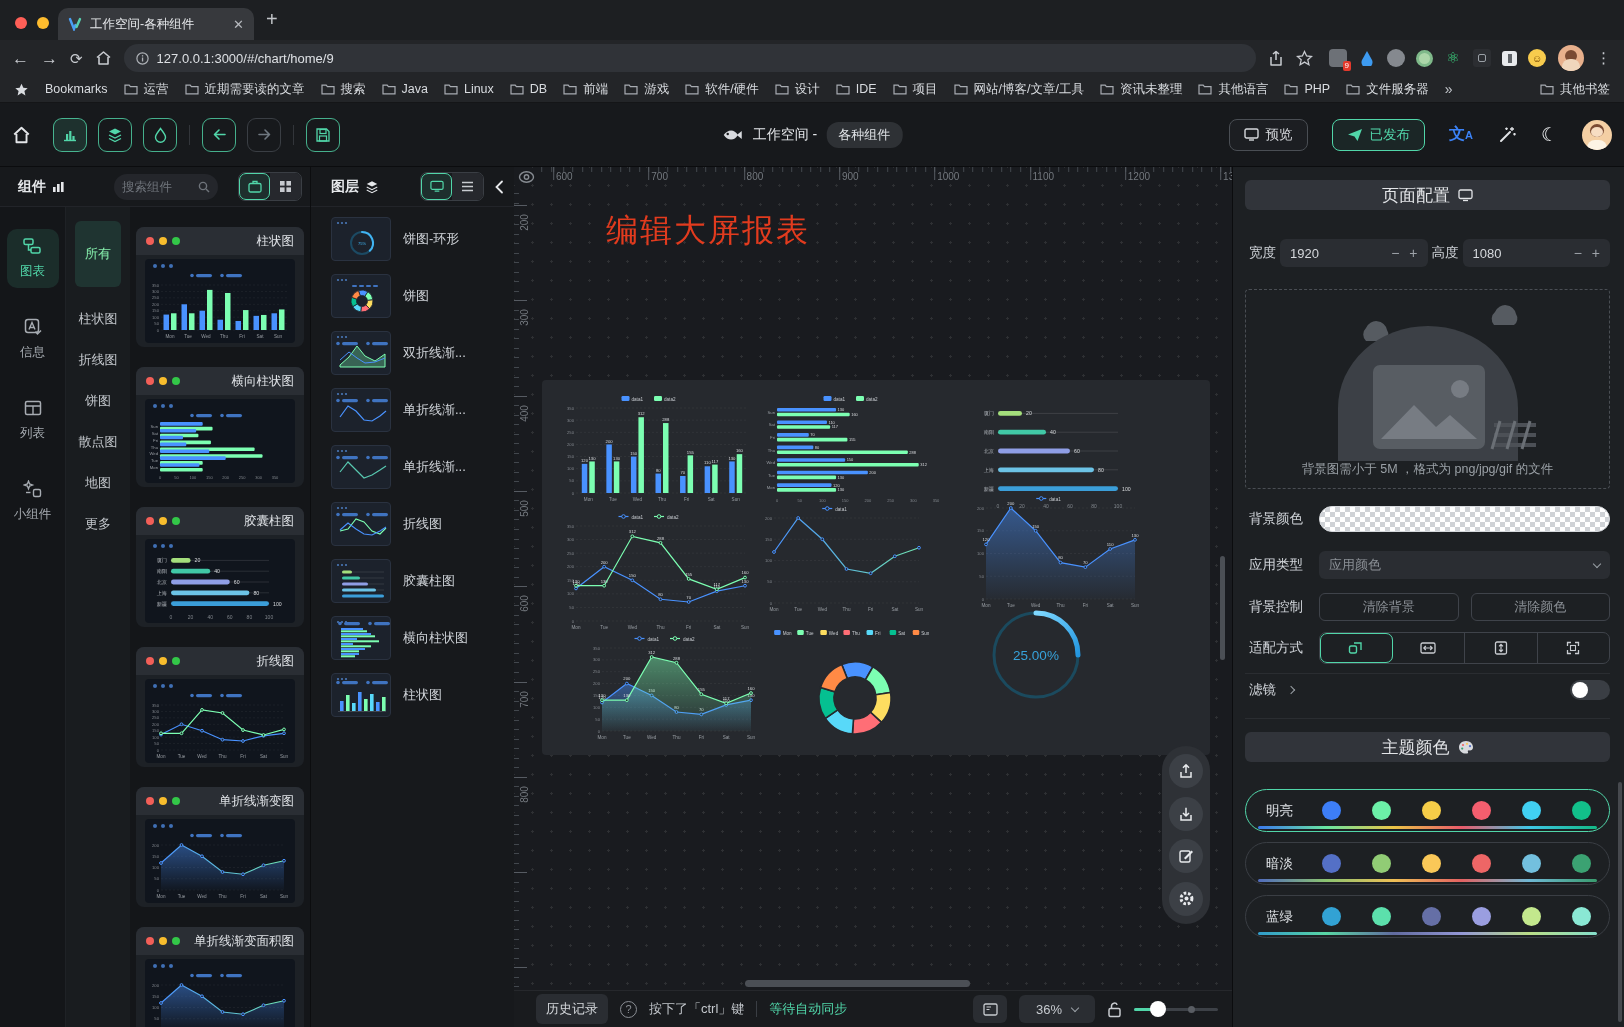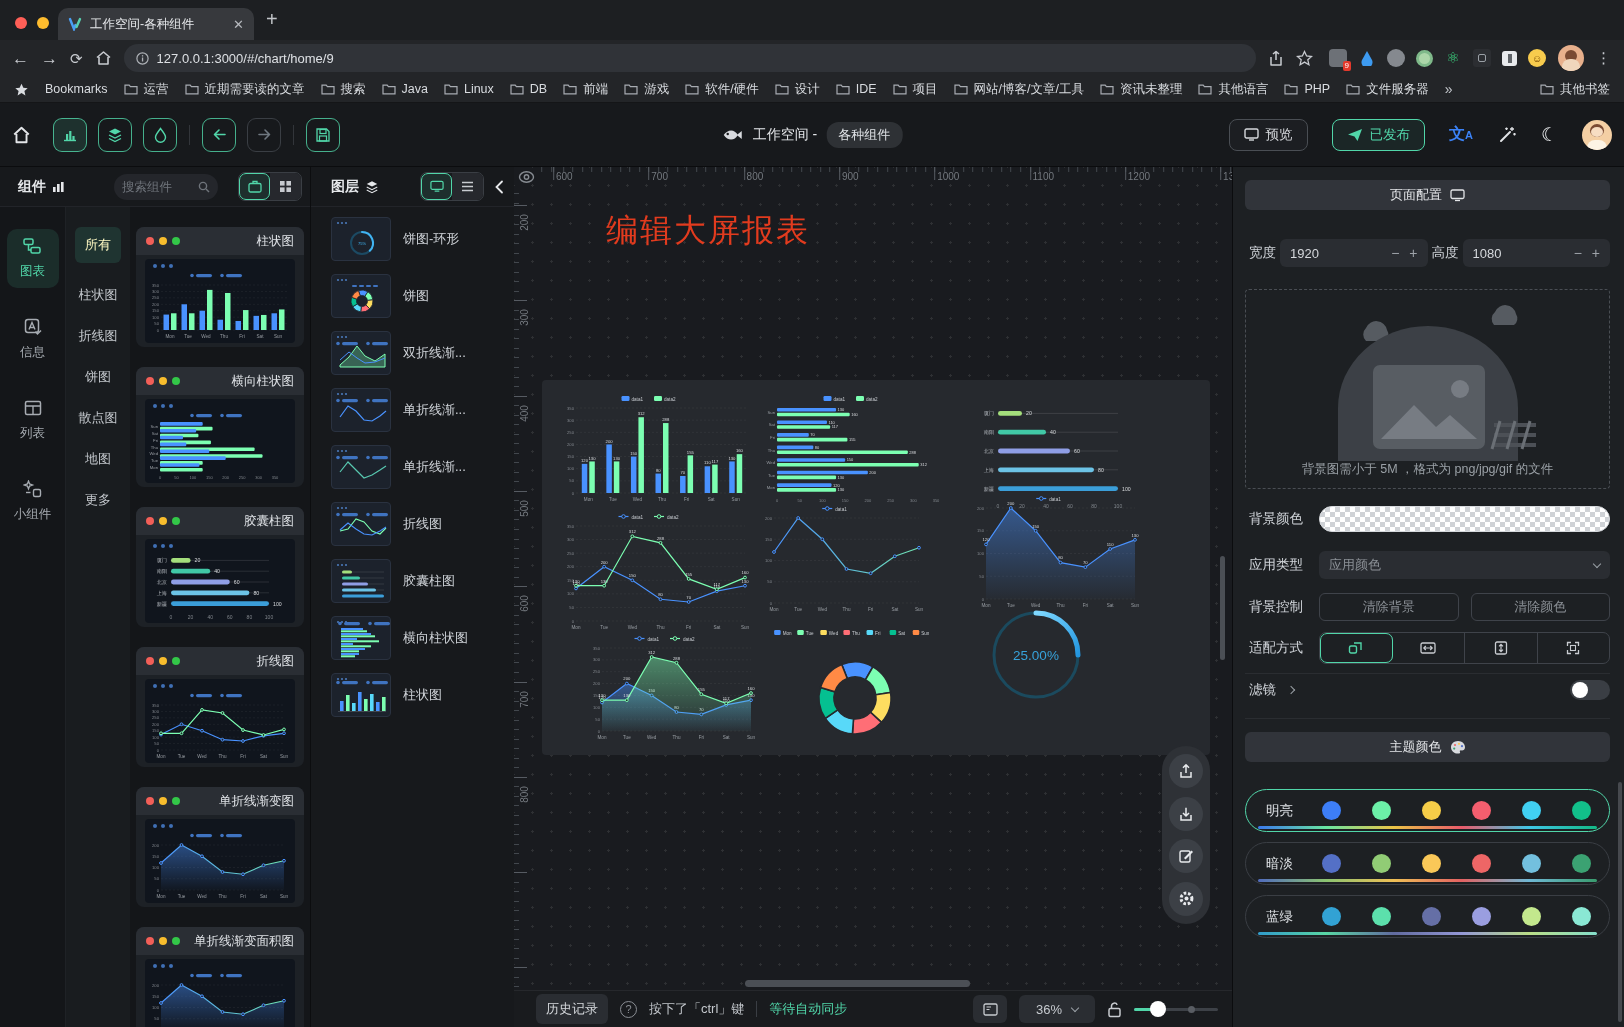--- a/index.html
+++ b/index.html
@@ -42,21 +42,21 @@
 .searchbox input{flex:1;min-width:0;background:transparent;border:0;outline:0;color:#7dd3fc;font-size:12.5px;font-family:"Liberation Sans",sans-serif}
 .searchbox input::placeholder{color:#6f747b}
 .tgl{display:flex;border:1px solid #3a3e44;border-radius:7px;overflow:hidden}
 .tgl>div{width:31px;height:27px;display:flex;align-items:center;justify-content:center;background:#26282d}
 .tgl>div.on{background:rgba(81,214,169,.12);outline:1px solid #51d6a9;outline-offset:-1px;border-radius:7px}
 .navrail{position:absolute;left:0;top:40px;width:66px;bottom:0;background:#141619;border-right:1px solid #1f2226}
 .nitem{width:52px;margin:22px auto 0;display:flex;flex-direction:column;align-items:center;gap:5px;color:#a7acb2;font-size:12.5px;padding:8px 0;border-radius:10px}
 .nitem.on{background:rgba(81,214,169,.12);color:#51d6a9}
 .catcol{position:absolute;left:66px;top:40px;width:64px;bottom:0;background:#191c1f}
 .cat{width:46px;margin:23px auto 0;text-align:center;font-size:13px;color:#c3c7cc}
-.cat.on{background:rgba(81,214,169,.13);color:#fef9c3;border-radius:6px;padding:9px 0;margin-top:20px}
+.cat.on{background:rgba(81,214,169,.13);color:#86efac;border-radius:6px;padding:24px 0;margin-top:14px}
 .cardcol{position:absolute;left:130px;top:40px;width:180px;bottom:0;background:#141619;overflow:hidden}
 .card{width:168px;margin:20px auto 0;background:#1d2126;border-radius:8px;overflow:hidden}
 .card-h{height:28px;background:#2a2e34;display:flex;align-items:center;padding:0 10px;gap:5px}
 .card-h .ttl{margin-left:auto;font-size:12.5px;color:#dfe2e6}
 .wdot{width:8px;height:8px;border-radius:50%}
 .card-b{height:92px;display:flex;align-items:center;justify-content:center}
 .thumbp{width:150px;height:84px;background:#10151d;border-radius:4px;position:relative;padding-top:12px}
 .bdots{position:absolute;top:5px;left:8px;display:flex;gap:4px}
 .bdots i{width:4px;height:4px;border-radius:50%;background:#3f6fb5}
 
@@ -93,21 +93,21 @@
 .zoomsel{width:76px;height:28px;background:#2a2d32;border-radius:6px;display:flex;align-items:center;justify-content:center;gap:10px;font-size:13px;color:#c6cacf}
 .chev{width:6px;height:6px;border-right:1.5px solid #9aa0a6;border-bottom:1.5px solid #9aa0a6;transform:rotate(45deg);margin-top:-3px}
 .chev.r{transform:rotate(-45deg);margin-top:0}
 .slider{position:relative;width:84px;height:16px}
 .slider .track{position:absolute;left:0;right:0;top:7px;height:3px;background:#3d4147;border-radius:2px}
 .slider .fill{position:absolute;left:0;top:7px;width:24px;height:3px;background:#51d6a9;border-radius:2px}
 .slider .knob{position:absolute;left:16px;top:0;width:16px;height:16px;border-radius:50%;background:#fff}
 .slider .dot{position:absolute;left:54px;top:5px;width:7px;height:7px;border-radius:50%;background:#595d63}
 
 .rpanel{position:absolute;left:1232px;top:167px;width:392px;bottom:0;background:#1d2023;border-left:1px solid #0b0c0e}
-.rbar{position:absolute;left:12px;right:14px;height:30px;background:#31343a;border-radius:6px;display:flex;align-items:center;justify-content:center;gap:8px;font-size:13px;color:#e3e5e8}
+.rbar{position:absolute;left:12px;right:14px;height:30px;background:#31343a;border-radius:6px;display:flex;align-items:center;justify-content:center;gap:8px;font-size:17px;color:#e3e5e8}
 .sizerow{position:absolute;left:16px;right:14px;top:72px;display:flex;align-items:center;gap:4px}
 .rlab{font-size:13.5px;color:#cfd3d8;white-space:nowrap}
 .stepbox{flex:1;height:28px;background:#2a2d32;border-radius:6px;display:flex;align-items:center;padding:0 10px;color:#d5d8dc;font-size:13px}
 .stepbox .pm{margin-left:auto;display:flex;gap:10px;color:#9ea3a9;font-size:14px}
 .upload{position:absolute;left:12px;right:14px;top:122px;height:200px;border:1.5px dashed #4a4e54;border-radius:4px;display:flex;flex-direction:column;align-items:center;justify-content:flex-end;padding-bottom:10px}
 .uphint{font-size:12.5px;color:#9aa0a6}
 .rrow{position:absolute;left:16px;right:14px;display:flex;align-items:center;gap:12px}
 .rctl{flex:1;height:28px;background:#2a2d32;border-radius:6px;display:flex;align-items:center;padding:0 10px;color:#8b9096;font-size:13px}
 .gbtn{flex:1;height:28px;border:1px solid #3f434a;border-radius:6px;display:flex;align-items:center;justify-content:center;color:#8b9096;font-size:13px}
 .checker{flex:1;height:26px;border-radius:13px;border:1px solid #d7dade;background-color:#fff;background-image:linear-gradient(45deg,#cfd2d6 25%,transparent 25%,transparent 75%,#cfd2d6 75%),linear-gradient(45deg,#cfd2d6 25%,transparent 25%,transparent 75%,#cfd2d6 75%);background-size:10px 10px;background-position:0 0,5px 5px}

